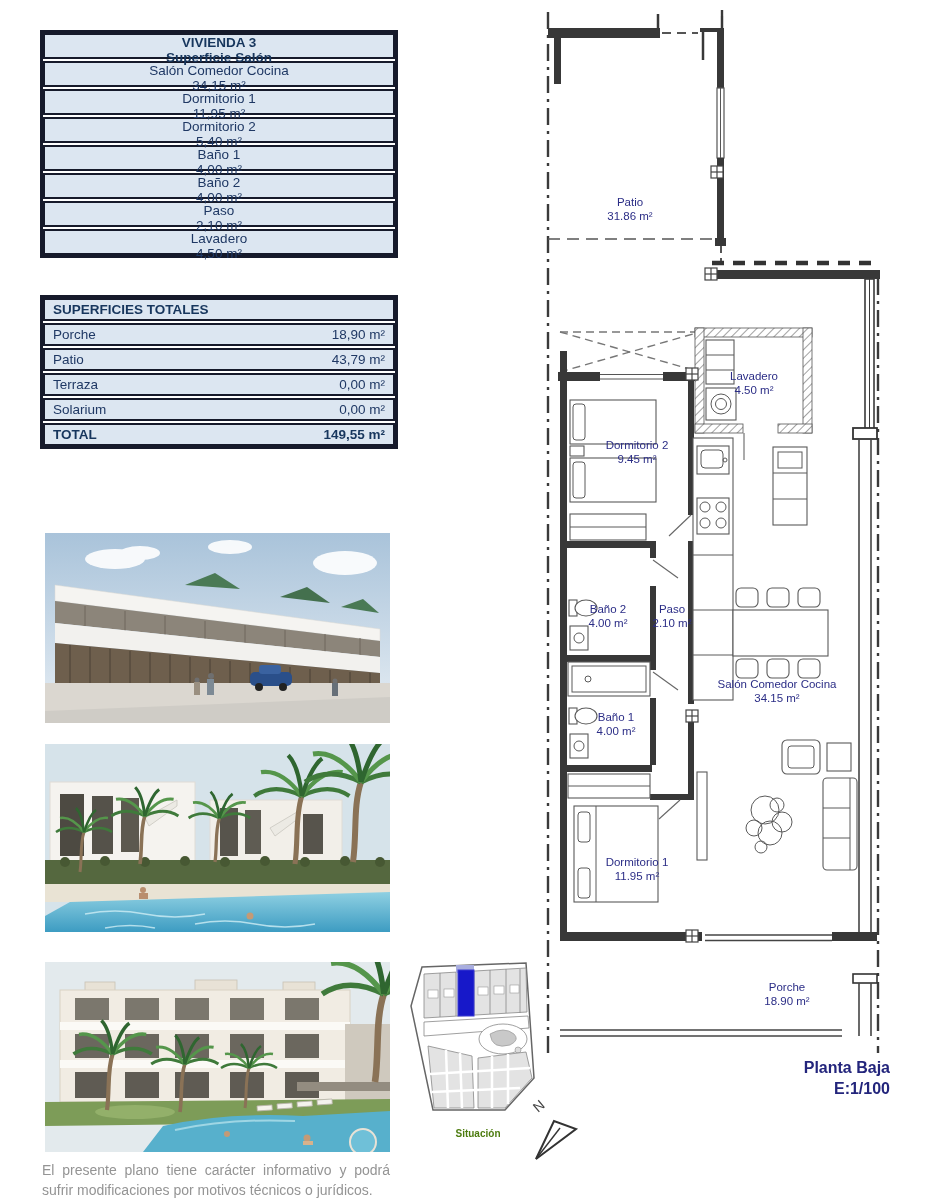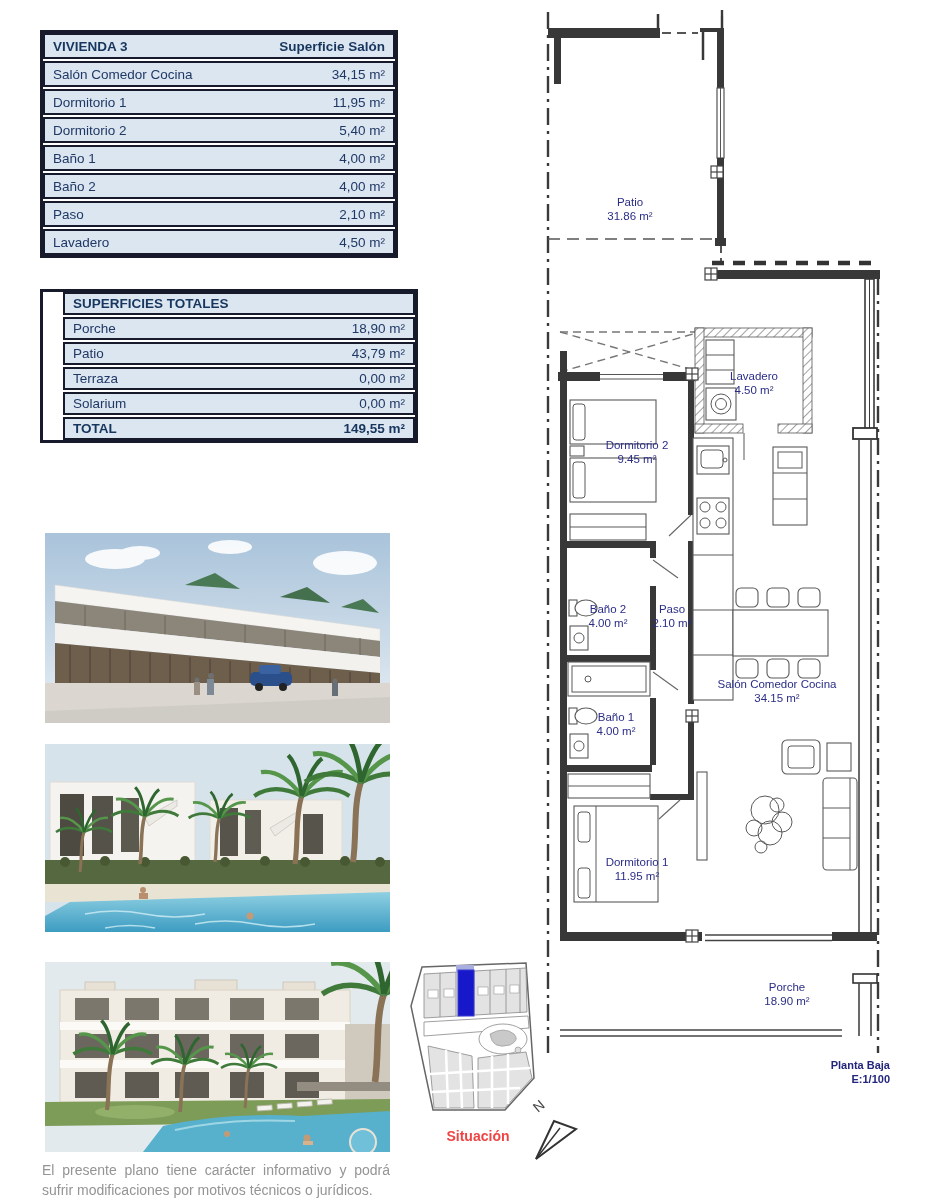--- a/index.html
+++ b/index.html
@@ -11,32 +11,32 @@
 
   
   .stable{border:3px solid #161a2b;background:#fff;}
   .srow{
     display:flex;justify-content:space-between;align-items:center;
     background:#DCE6F1;border:2px solid #161a2b;
     padding:0 8px;margin-top:2px;
     font-size:13.5px;color:#1F3864;white-space:nowrap;
   }
   .srow:first-child{margin-top:0;}
-  .t1 .srow{height:22px;}
+  .t1 .srow{height:22px;flex-direction:column;}
   .t2 .srow{height:19px;}
   .srow.hdr, .srow.hdr span, .srow.total{font-weight:bold;color:#17365D;}
   .srow .val{text-align:left;}
 
   
   .planlbl{fill:#2B2D86;font-size:11.5px;font-family:"Liberation Sans",sans-serif;}
   .plantitle{
-    color:#23257C;font-weight:bold;font-size:11px;line-height:1.3;text-align:right;
+    color:#23257C;font-weight:bold;font-size:16px;line-height:1.3;text-align:right;
   }
   .sitlbl{
-    color:#ef4444;font-weight:bold;font-size:14px;text-align:center;
+    color:#4d7c0f;font-weight:bold;font-size:10px;text-align:center;
   }
   .disclaimer{
     font-size:14px;color:#949494;text-align:justify;line-height:1.45;
   }
 
   svg{display:block;}
   .wall{fill:#383838;}
   .furn{stroke:#5a5a5a;stroke-width:1.1;fill:#ffffff;}
   .furnl{stroke:#5a5a5a;stroke-width:1;fill:none;}
 </style>
@@ -71,21 +71,21 @@
   <div class="srow">
       <span>Paso</span>
       <span class="val">2,10 m²</span>
     </div>
   <div class="srow">
       <span>Lavadero</span>
       <span class="val">4,50 m²</span>
     </div>
 </div>
 
-<div class="abs stable t2" style="left:40px;top:289px;width:352px;padding-left:20px;">
+<div class="abs stable t2" style="left:40px;top:295px;width:352px;">
   <div class="srow hdr">
     <span>SUPERFICIES TOTALES</span>
   </div>
   <div class="srow">
       <span>Porche</span>
       <span class="val">18,90 m²</span>
     </div>
   <div class="srow">
       <span>Patio</span>
       <span class="val">43,79 m²</span>

